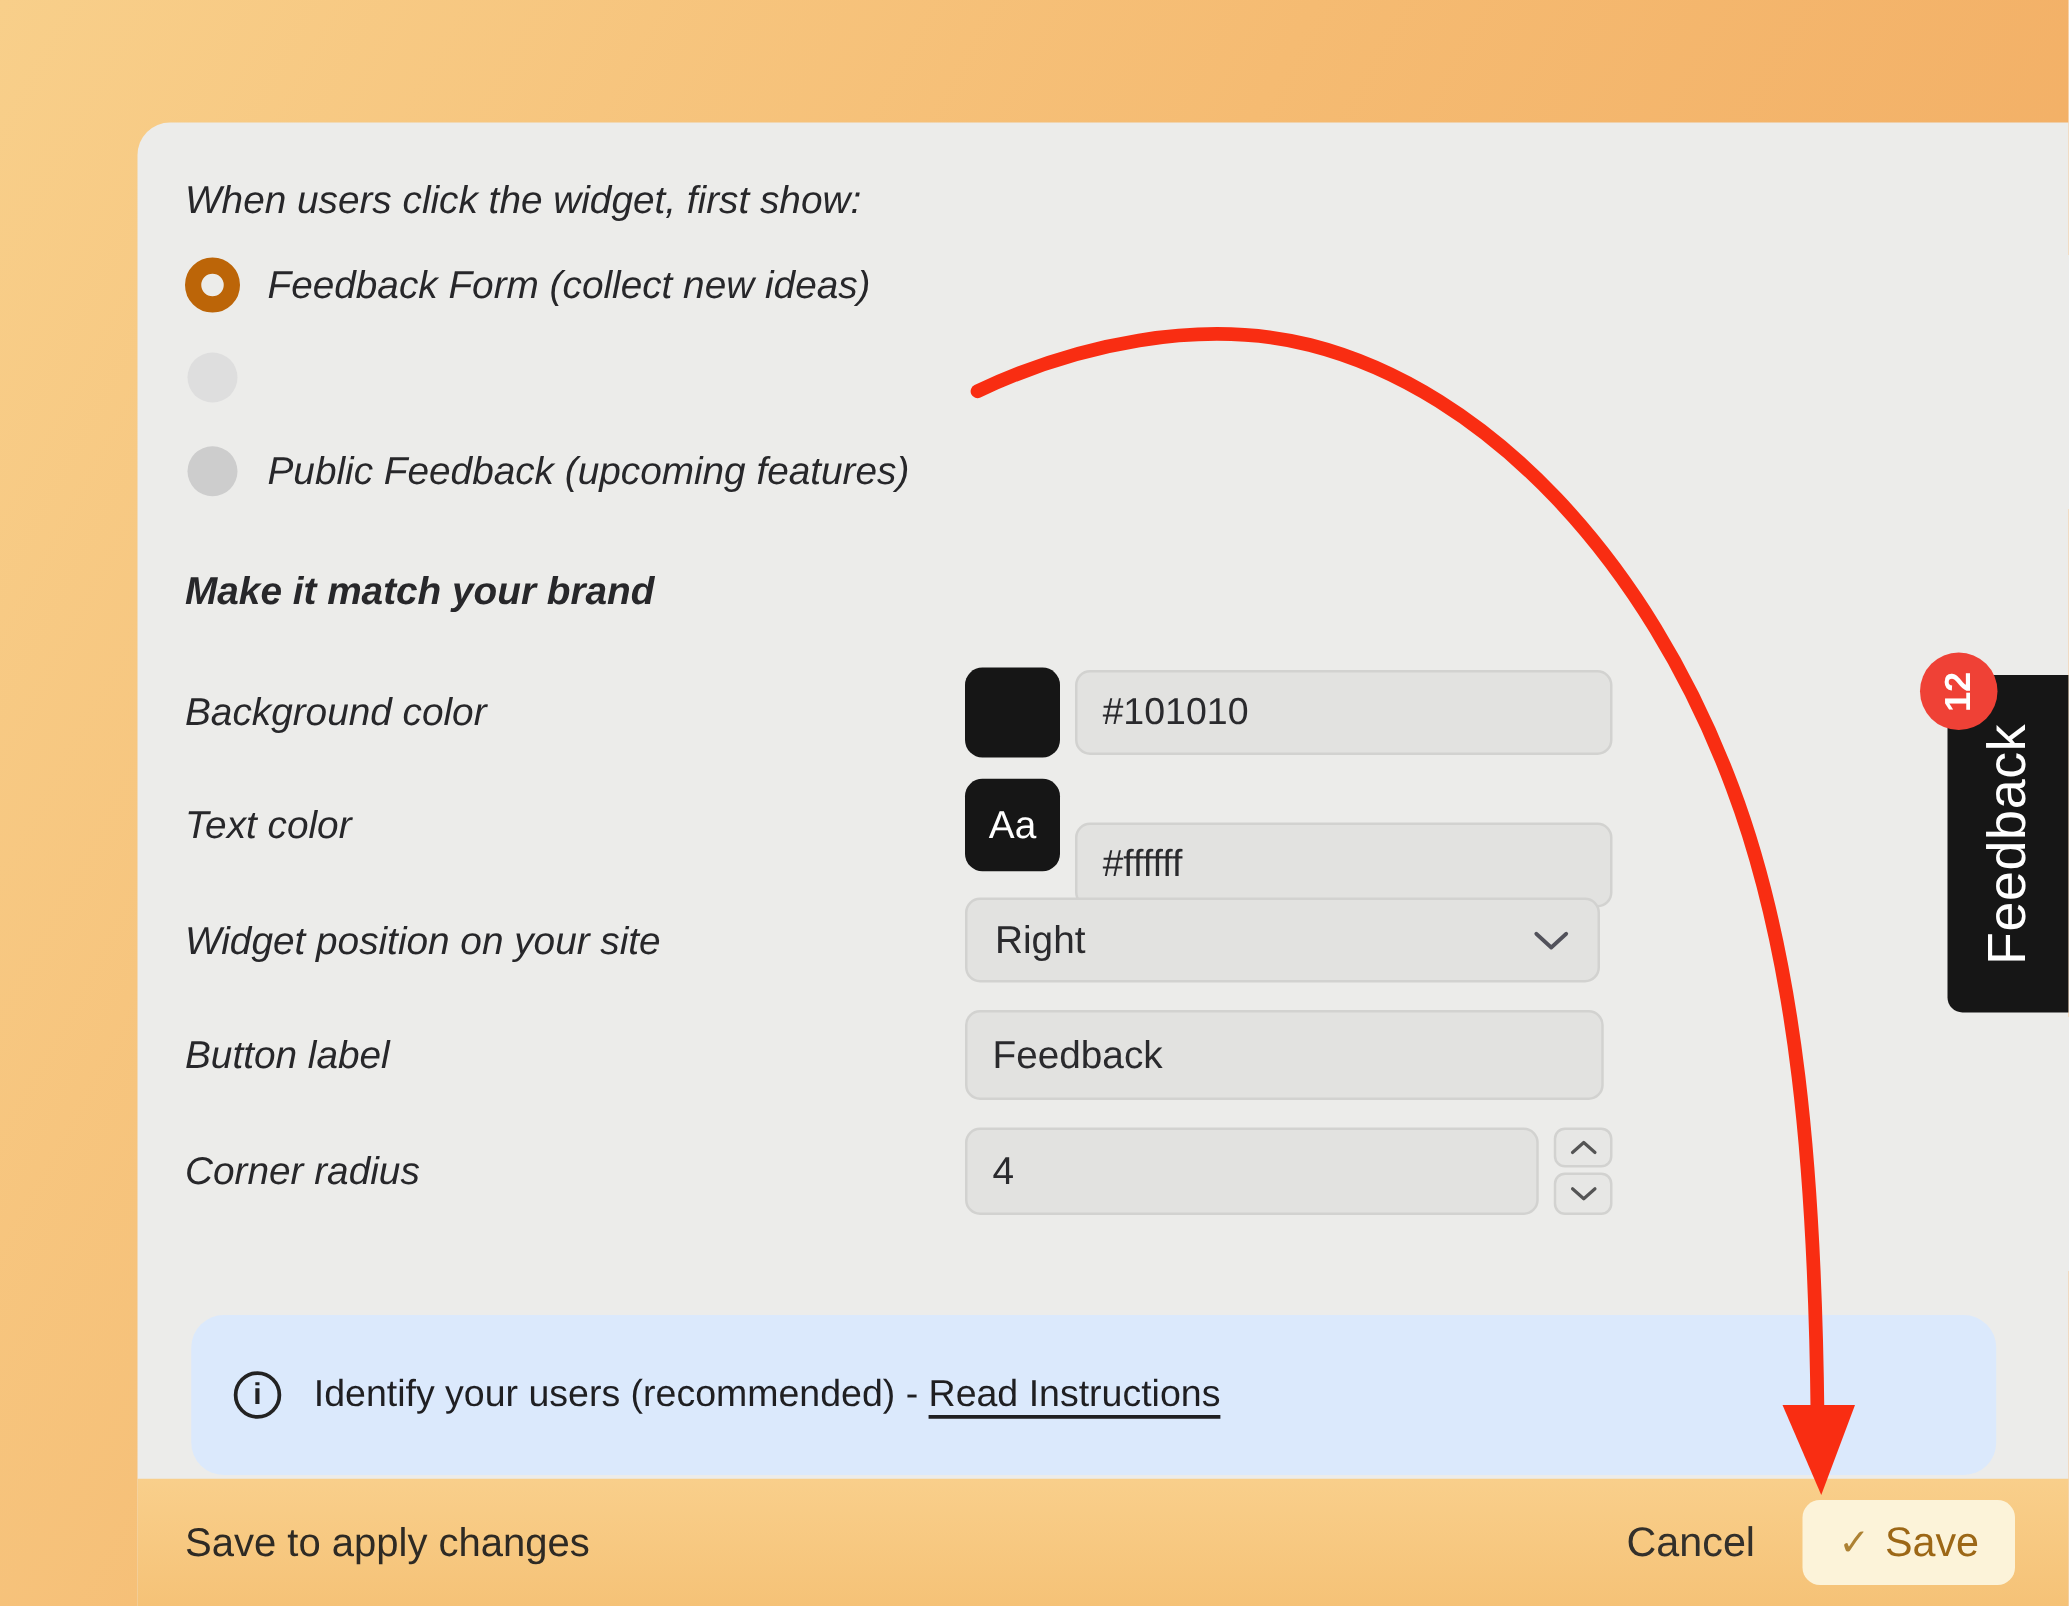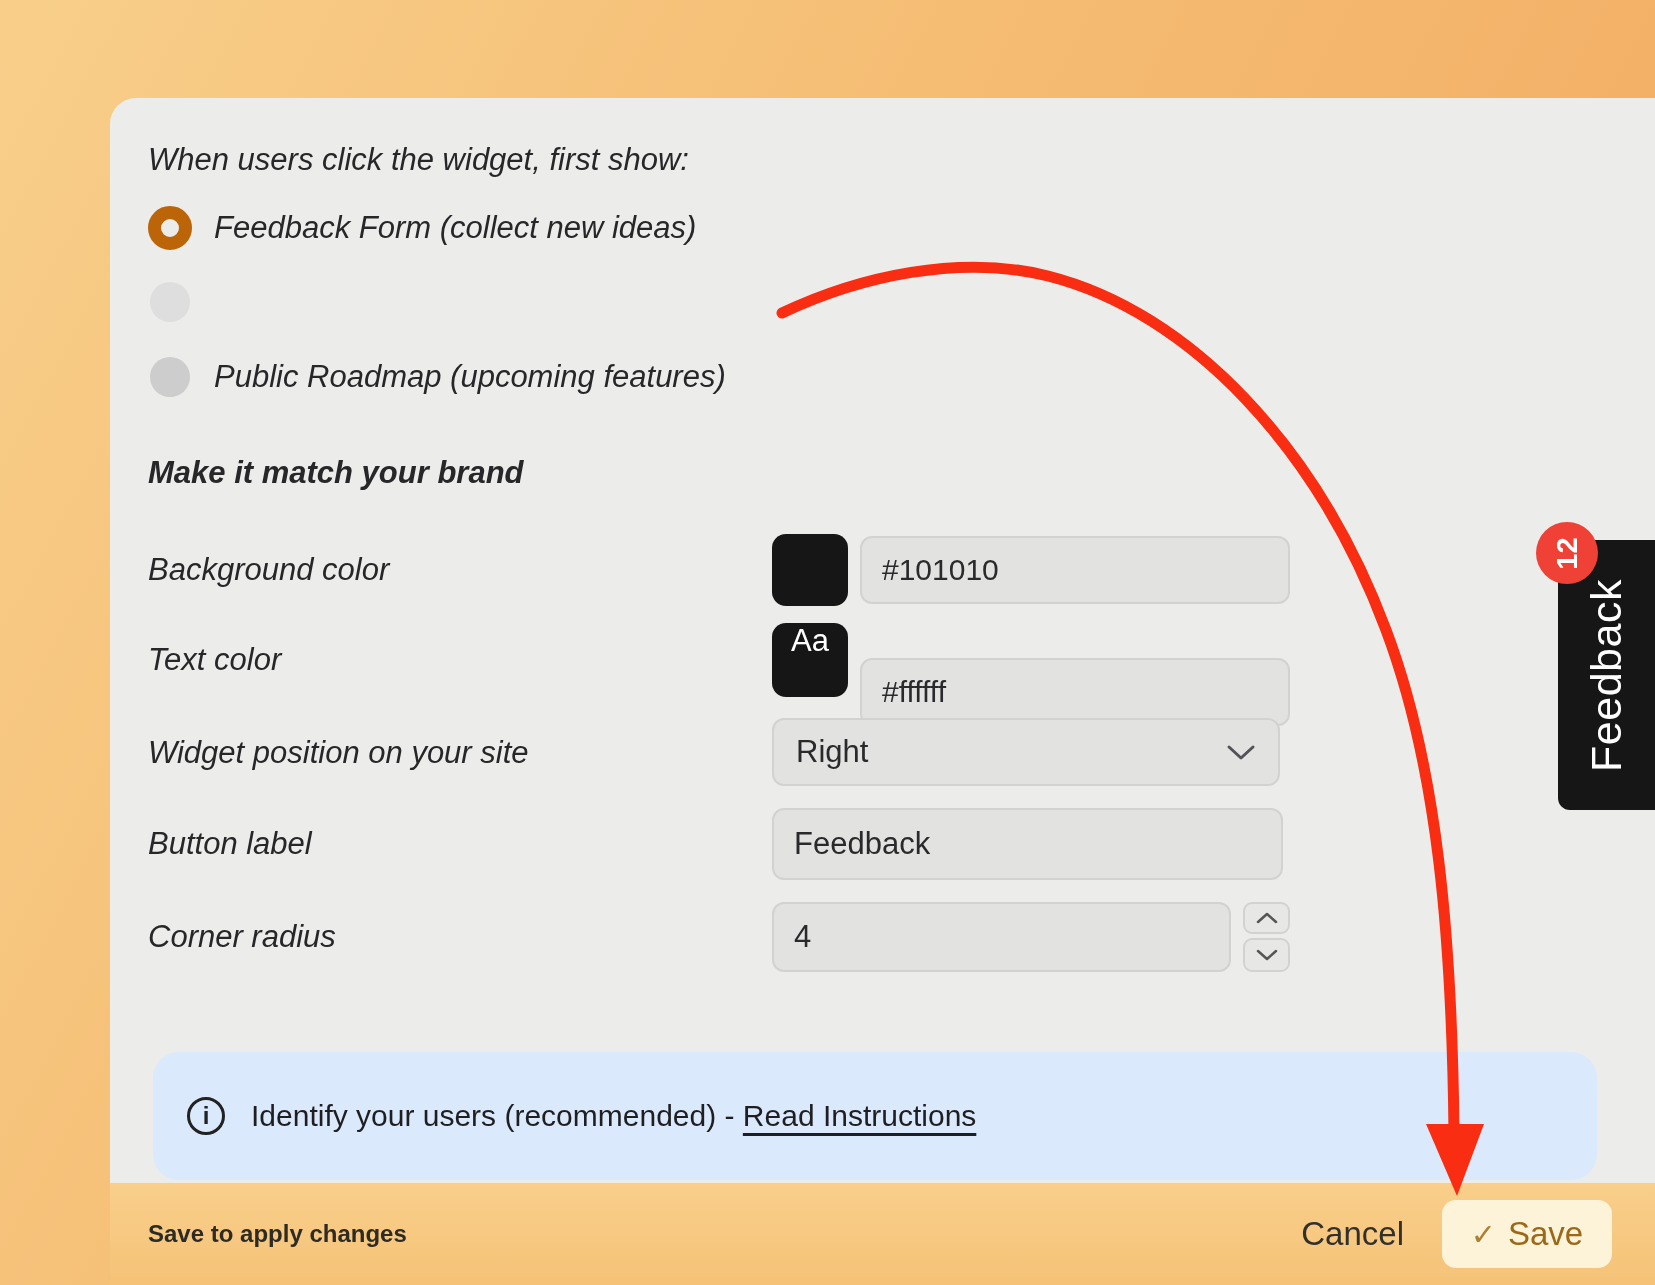--- a/index.html
+++ b/index.html
@@ -30,21 +30,21 @@
   .txt{font-size:31px;line-height:42px;color:var(--text);white-space:nowrap;font-style:italic;}
   .txt-muted{color:var(--muted);}
   .heading-bold{font-weight:700;}
   
   .radio{box-sizing:border-box;border-radius:50%;}
   .radio-selected{width:44px;height:44px;border:13px solid var(--accent);background:#ececea;}
   .radio-off-light{width:40px;height:40px;background:#dedede;}
   .radio-off{width:40px;height:40px;background:#cdcdcd;}
   
   .swatch{width:76px;height:72px;border-radius:14px;background:#161616;}
-  .swatch-aa{display:flex;align-items:flex-start;justify-content:center;color:#fff;font-size:31px;}
+  .swatch-aa{display:flex;align-items:center;justify-content:center;color:#fff;font-size:31px;}
   .field{
     box-sizing:border-box;background:var(--input-bg);border:2px solid var(--input-border);
     border-radius:12px;font-size:30px;color:#2a2a2d;padding:0 20px;
     font-family:Liberation Sans, sans-serif;outline:none;
   }
   .field-sans{font-family:"Liberation Sans", sans-serif;font-size:31px;}
   .selectbox{
     box-sizing:border-box;background:var(--input-bg);border:2px solid var(--input-border);
     border-radius:12px;display:flex;align-items:center;padding:0 22px;
   }
@@ -65,21 +65,21 @@
     font-size:24px;font-weight:600;color:#222;flex:0 0 auto;
   }
   .banner-text{margin-left:26px;font-size:30px;color:#1f1f22;white-space:nowrap;}
   .banner-link{text-decoration:underline;text-underline-offset:7px;text-decoration-thickness:2.5px;cursor:pointer;}
   
   .footer{
     position:absolute;left:110px;right:0;top:1183px;height:102px;
     background:linear-gradient(#f9cf8b,#f5c277);
     display:flex;align-items:center;padding-left:38px;box-sizing:border-box;
   }
-  .footer-status{font-size:24px;color:#2e2a24;font-weight:bold;}
+  .footer-status{font-size:32px;color:#2e2a24;}
   .cancel-btn{
     position:absolute;right:245px;top:50%;transform:translateY(-50%);
     font-size:33px;color:#33302b;cursor:pointer;background:none;border:none;
     font-family:inherit;
   }
   .save-btn{
     position:absolute;right:43px;top:17px;width:170px;height:68px;border-radius:14px;
     background:var(--save-bg);border:none;display:flex;align-items:center;justify-content:center;
     gap:12px;font-family:inherit;font-size:33px;color:var(--save-text);cursor:pointer;
   }
@@ -108,21 +108,21 @@
   <div class="modal"></div>
 
   <div class="abs txt" style="left:148px;top:139px;">When users click the widget, first show:</div>
 
   <div class="abs radio radio-selected" style="left:148px;top:206px;"></div>
   <div class="abs txt" style="left:214px;top:207px;">Feedback Form (collect new ideas)</div>
 
   <div class="abs radio radio-off-light" style="left:150px;top:282px;"></div>
 
   <div class="abs radio radio-off" style="left:150px;top:357px;"></div>
-  <div class="abs txt" style="left:214px;top:356px;">Public Roadmap (upcoming features)</div>
+  <div class="abs txt" style="left:214px;top:356px;">Public Feedback (upcoming features)</div>
 
   <div class="abs txt" style="left:148px;top:549px;">Background color</div>
 
   <div class="abs txt heading-bold" style="left:148px;top:452px;">Make it match your brand</div>
   <div class="abs swatch" style="left:772px;top:534px;"></div>
   <input class="abs field" style="left: 860px; top: 536px; width: 430px; height: 68px;" value="#101010">
 
   <div class="abs txt" style="left:148px;top:639px;">Text color</div>
   <div class="abs swatch swatch-aa" style="left:772px;top:623px;height:74px;">
     <span>Aa</span>

